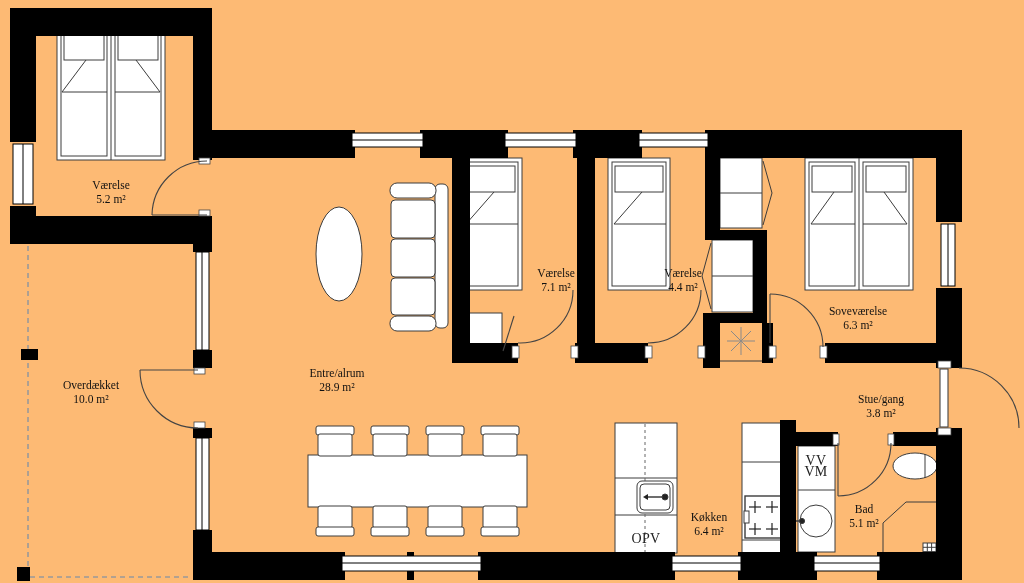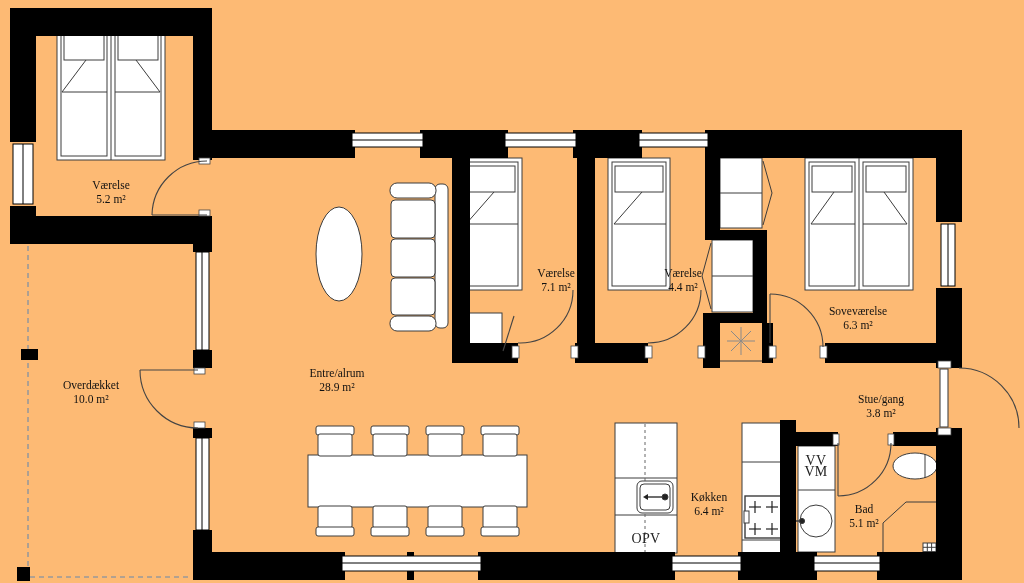--- a/index.html
+++ b/index.html
@@ -321,21 +321,21 @@
     <div>4.4 m²</div>
   </div>
   <div class="room-label" style="left:858px;top:318px">
     <div>Soveværelse</div>
     <div>6.3 m²</div>
   </div>
   <div class="room-label" style="left:91px;top:392px">
     <div>Overdækket</div>
     <div>10.0 m²</div>
   </div>
-  <div class="room-label" style="left:709px;top:504px">
+  <div class="room-label" style="left:709px;top:524px">
     <div>Køkken</div>
     <div>6.4 m²</div>
   </div>
   <div class="room-label" style="left:881px;top:406px">
     <div>Stue/gang</div>
     <div>3.8 m²</div>
   </div>
   <div class="room-label" style="left:864px;top:516px">
     <div>Bad</div>
     <div>5.1 m²</div>

